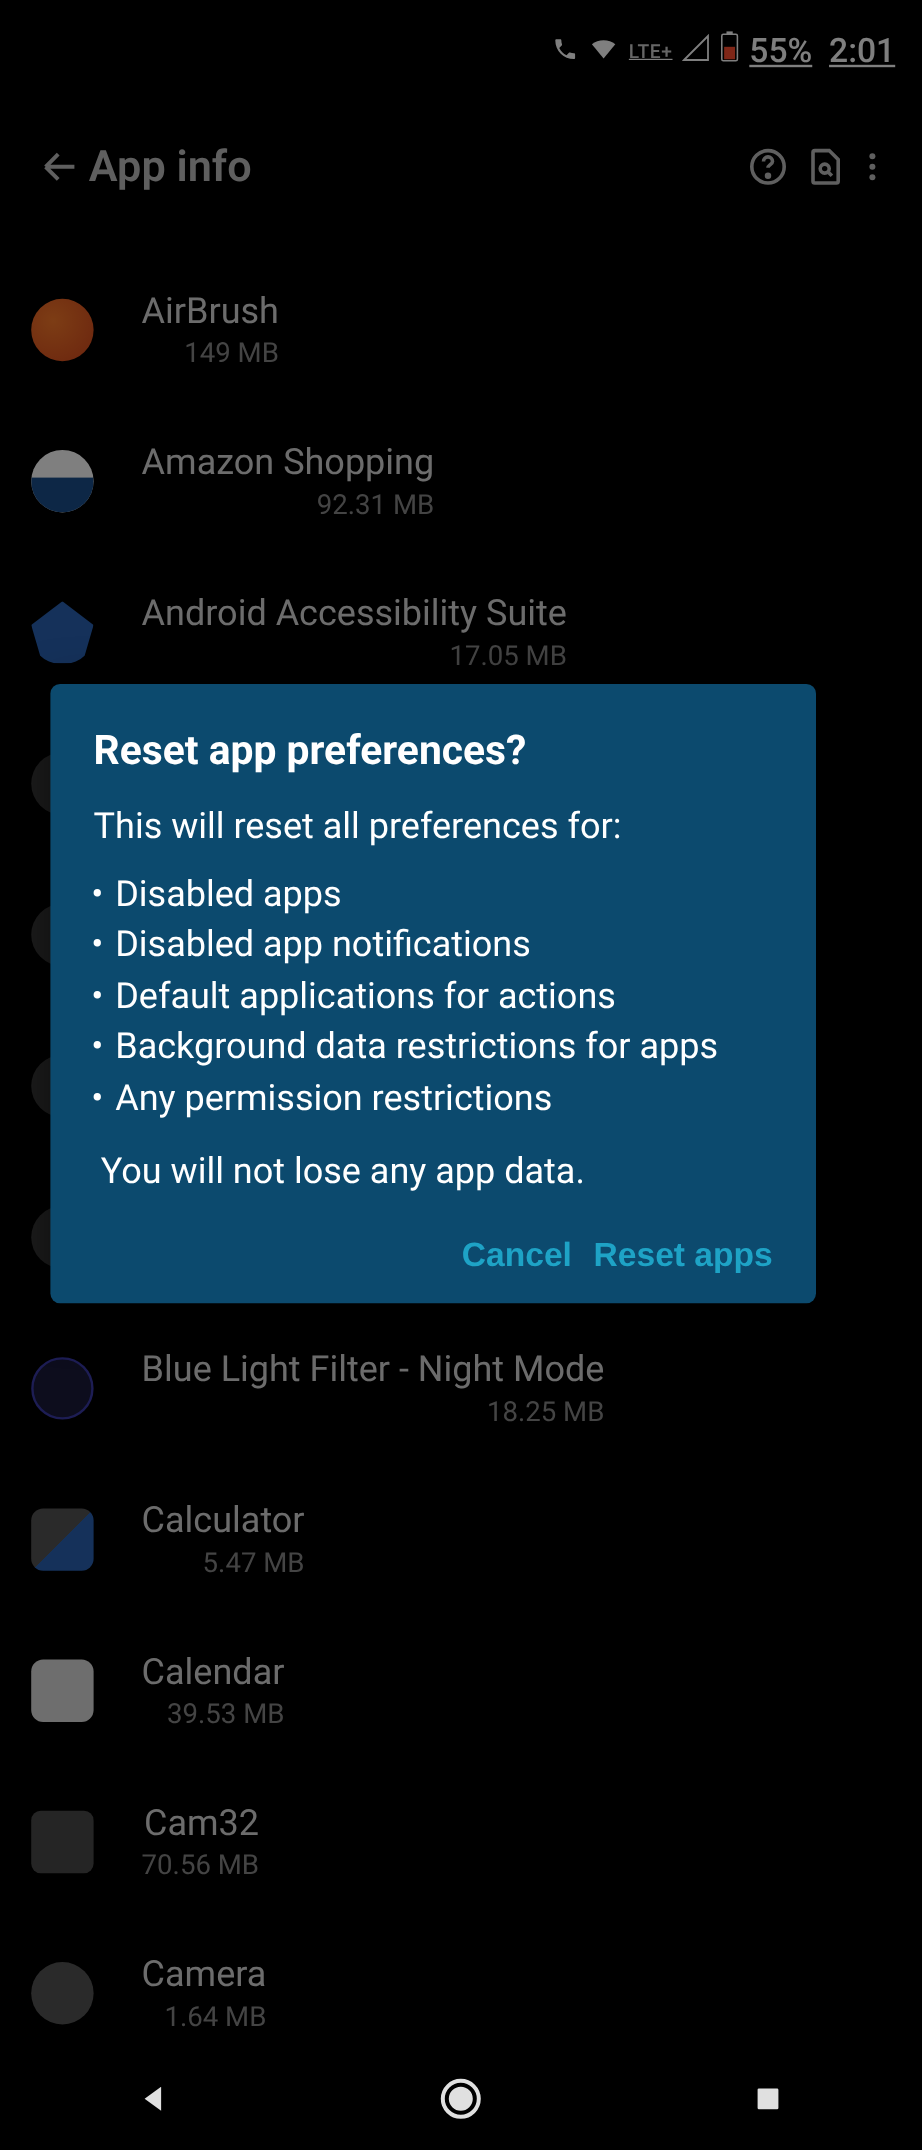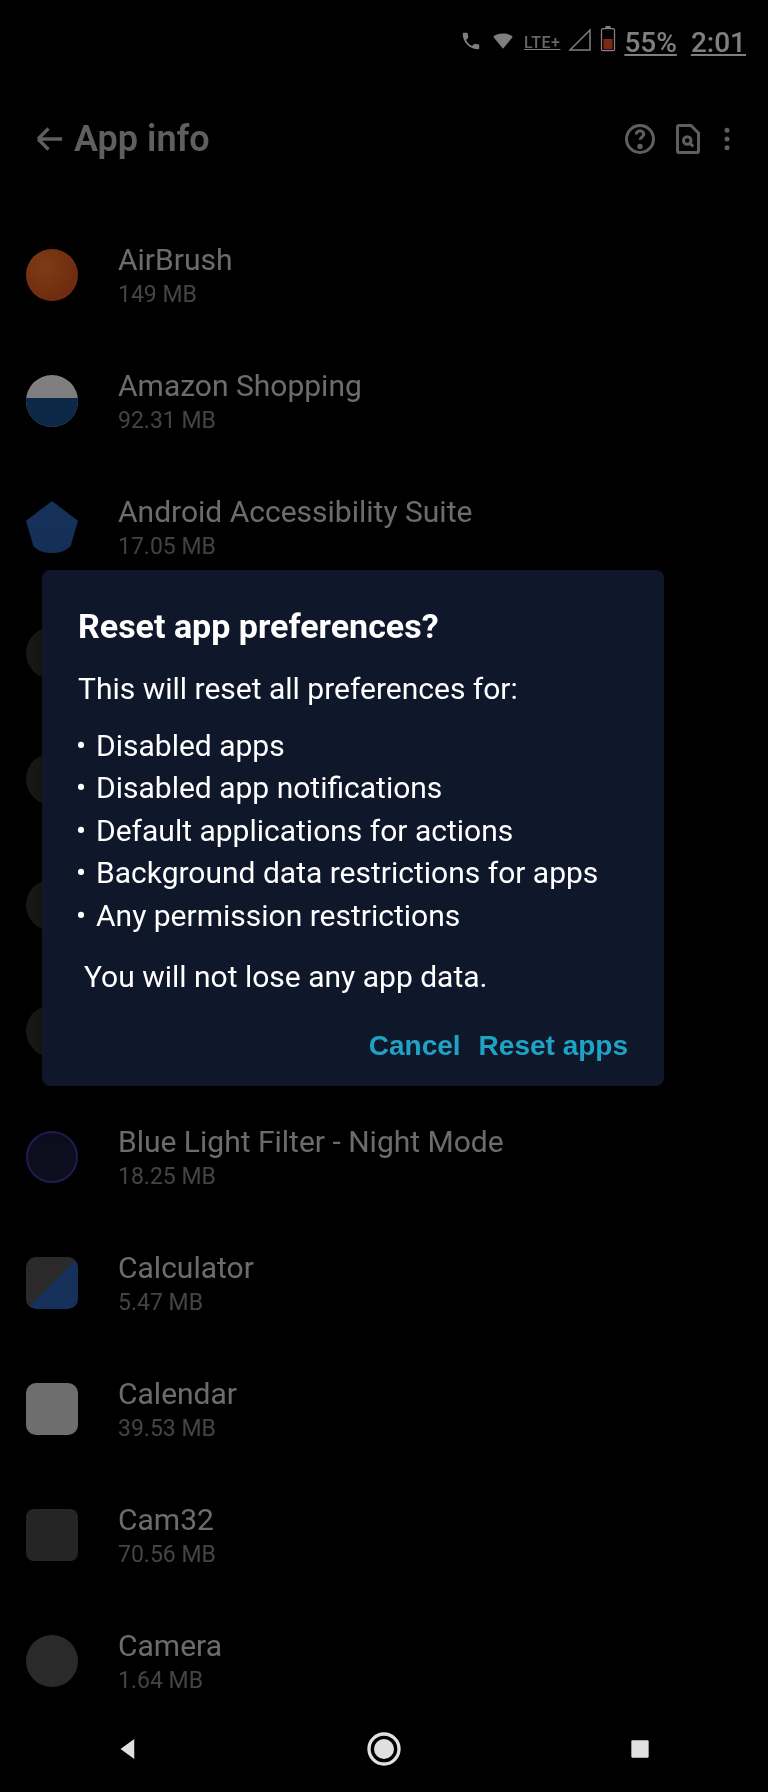--- a/index.html
+++ b/index.html
@@ -44,20 +44,21 @@
     color: #bfbfbf;
   }
   .icon-btn svg { width: 36px; height: 36px; }
   .app-list { padding: 18px 0 0 0; }
   .app-row {
     display: flex;
     align-items: center;
     height: 126px;
     padding: 0 26px;
     gap: 40px;
+    text-align: right;
   }
   .app-icon {
     width: 52px;
     height: 52px;
     border-radius: 26px;
     flex-shrink: 0;
     display: flex;
     align-items: center;
     justify-content: center;
     font-size: 24px;
@@ -67,23 +68,23 @@
   .app-size { font-size: 23px; color: #888; }
   .dim-overlay {
     position: absolute;
     top: 0; left: 0; right: 0; bottom: 0;
     background: rgba(0,0,0,0.5);
     pointer-events: none;
   }
   .dialog {
     position: absolute;
     left: 42px;
-    right: 104px;
+    right: 88px;
     top: 570px;
-    background: #0f172a;
+    background: #0c4a6e;
     border-radius: 8px;
     padding: 36px 32px 24px 36px;
     color: #fff;
     box-shadow: 0 8px 40px rgba(0,0,0,0.6);
   }
   .dialog-title {
     font-size: 34px;
     font-weight: 700;
     margin-bottom: 22px;
   }

